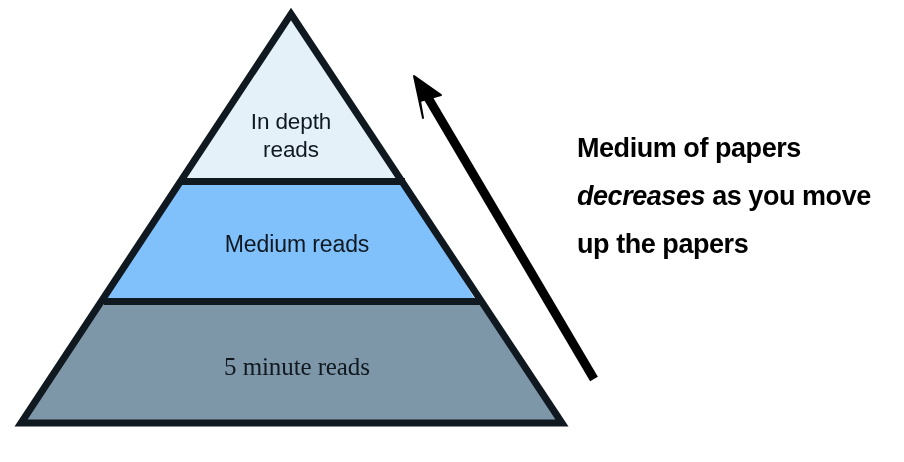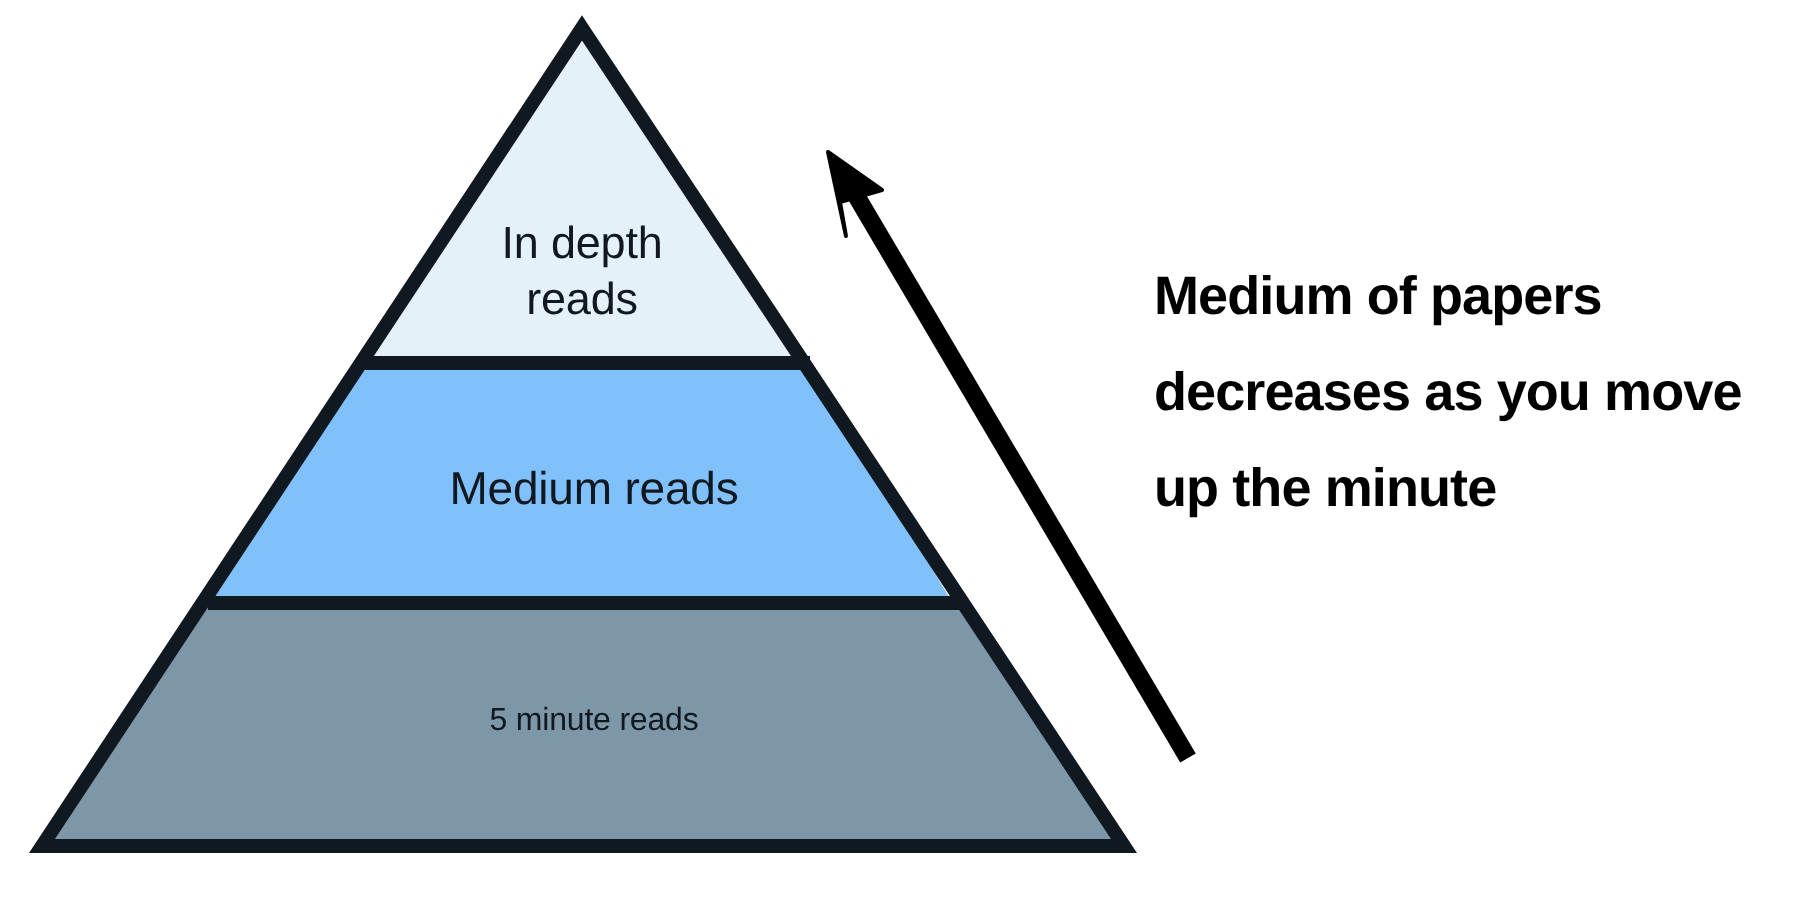--- a/index.html
+++ b/index.html
@@ -48,35 +48,37 @@
   #label-middle {
     left: 137px;
     top: 230px;
     width: 320px;
     font-size: 23px;
   }
   #label-bottom {
     left: 137px;
     top: 351px;
     width: 320px;
-    font-size: 16px;
+    font-size: 25px;
+    font-family: Liberation Serif, serif;
   }
   #caption {
     position: absolute;
     left: 577px;
     top: 124px;
     width: 320px;
     color: #000000;
     font-family: "Liberation Sans", sans-serif;
     font-weight: bold;
     font-size: 27px;
     line-height: 48px;
     letter-spacing: -0.45px;
   }
   #caption .em {
+    font-style: italic;
     font-weight: bold;
   }
 </style>
 </head>
 <body>
 
 <div id="canvas">
 
   <svg id="diagram-svg" viewBox="0 0 904 462">
 
@@ -98,15 +100,15 @@
     </g>
   </svg>
 
   <div class="tier-label" id="label-top">In depth
 reads</div>
 
   <div class="tier-label" id="label-middle">Medium reads</div>
 
   <div class="tier-label" id="label-bottom">5 minute reads</div>
 
-  <div id="caption"><span>Medium of papers</span> <span class="em">decreases</span><span> as you</span> <span>move up the</span> <span>minute</span></div>
+  <div id="caption"><span>Medium of papers</span> <span class="em">decreases</span><span> as you</span> <span>move up the</span> <span>papers</span></div>
 
 </div>
 
 </body></html>

